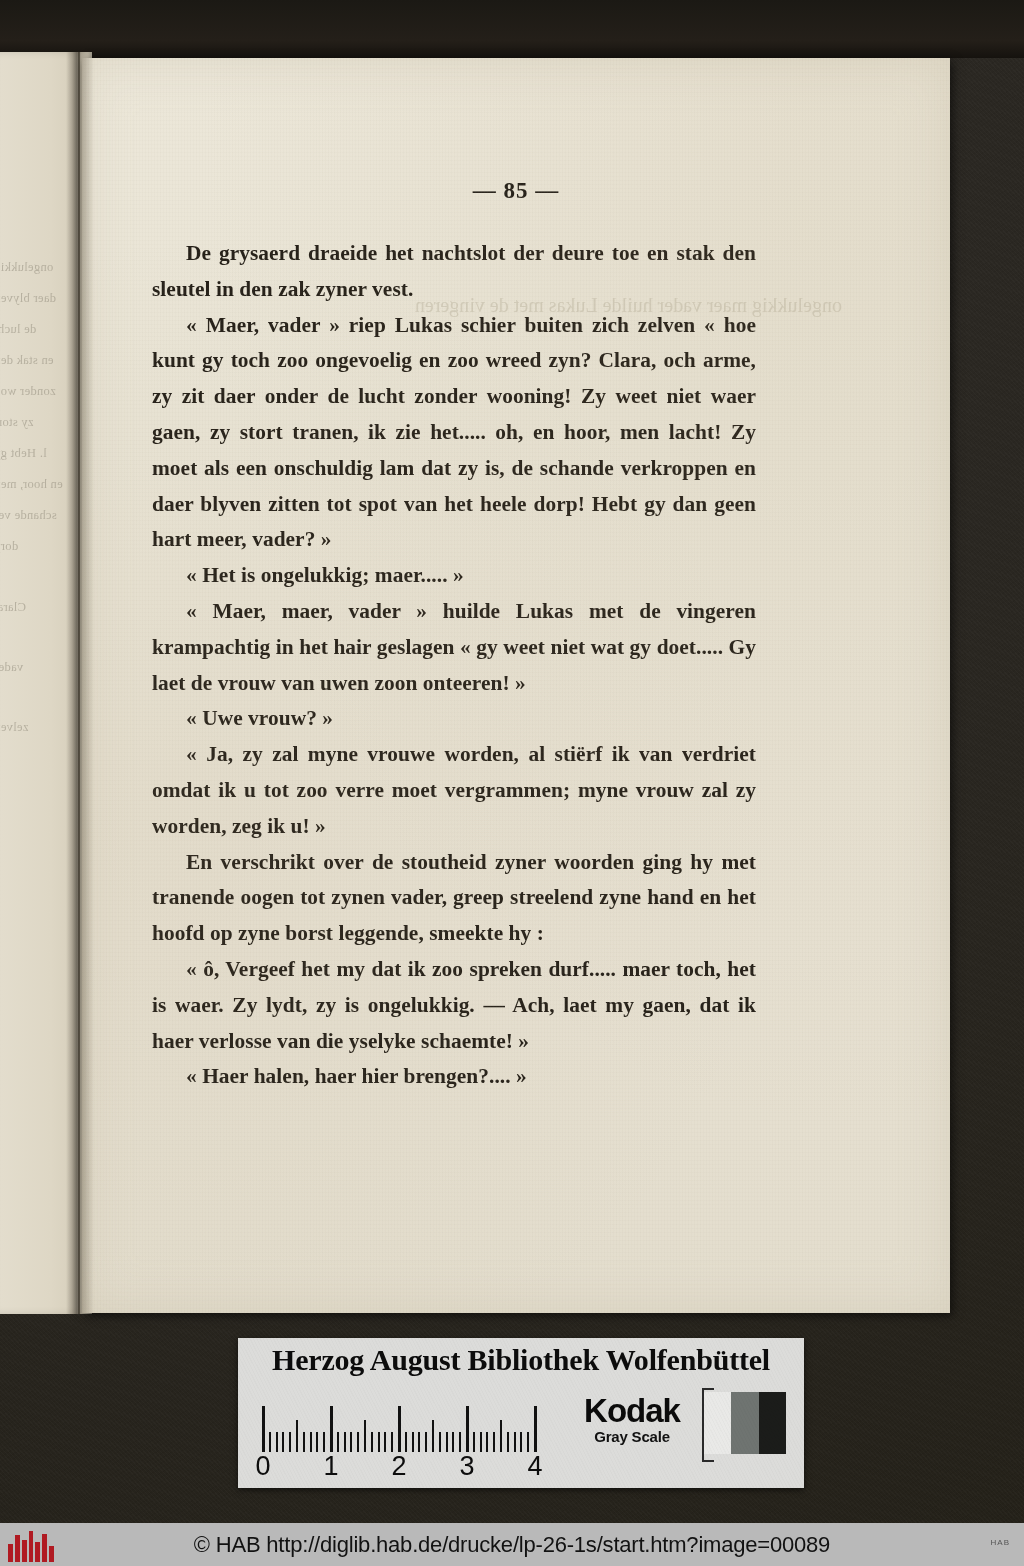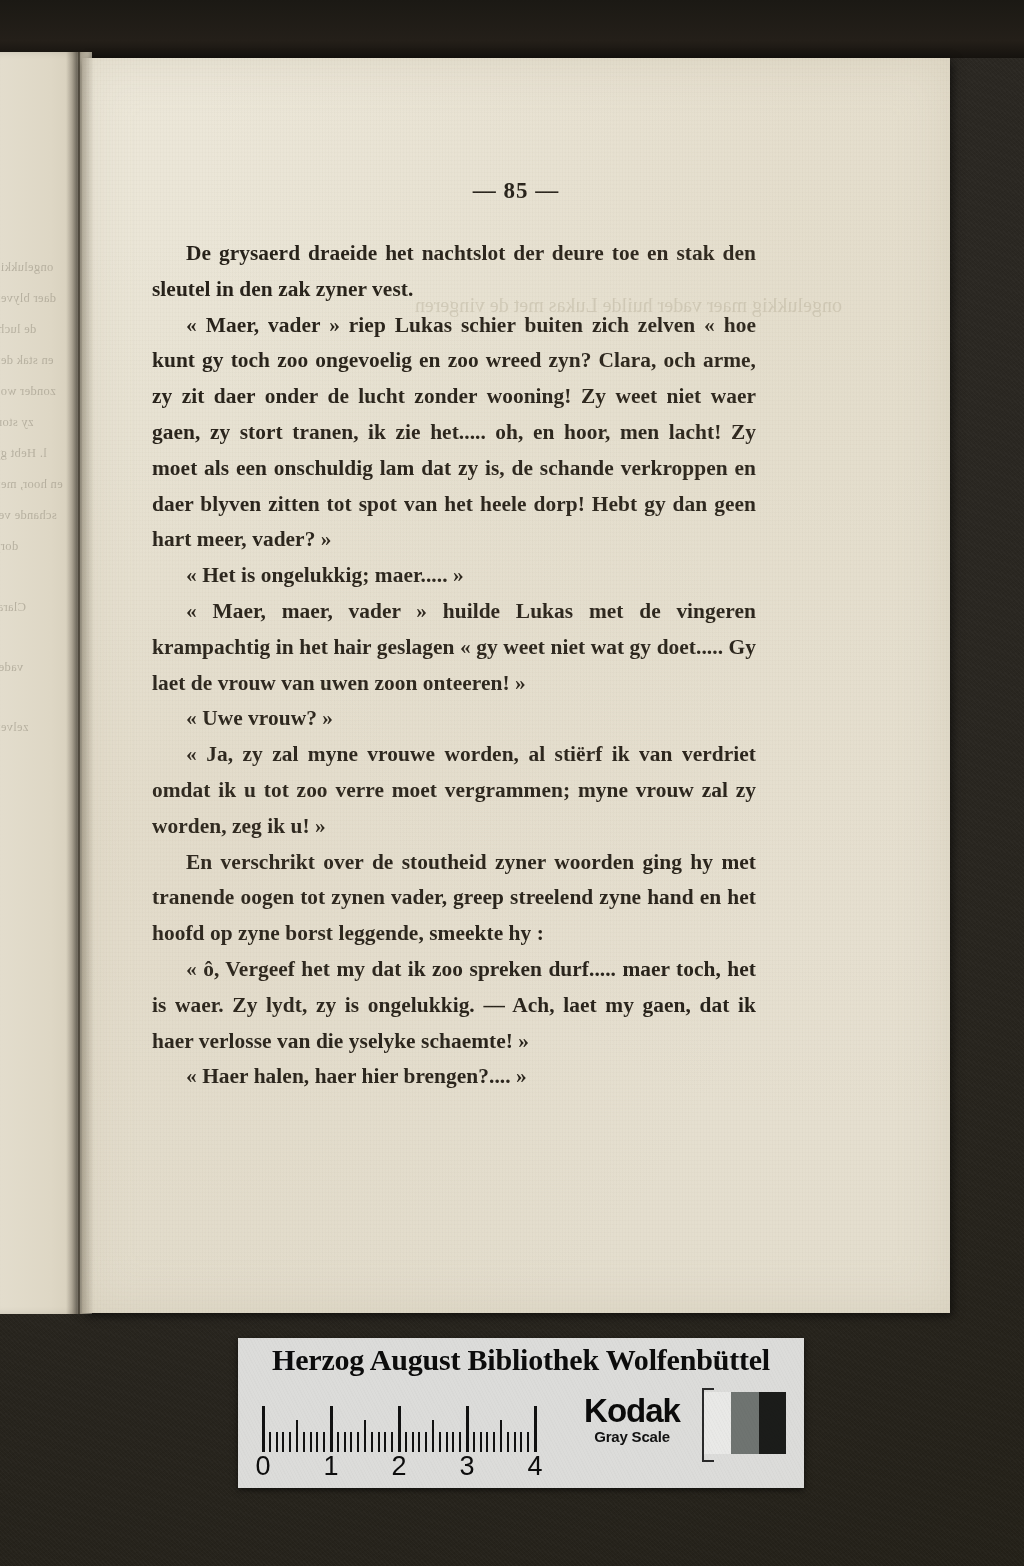--- a/index.html
+++ b/index.html
@@ -397,14 +397,27 @@
     </div>
 
     <div class="patch-bracket"></div>
     <div class="patches" id="patches">
         <div class="sw" style="background: rgb(233, 233, 231);"></div>
         <div class="sw" style="background: rgb(111, 116, 113);"></div>
         <div class="sw" style="background: rgb(27, 28, 26);"></div>
       </div>
   </div>
 
+  <div class="footer">
+    <div class="hab-logo">
+      <i style="height:18px"></i>
+        <i style="height:27px"></i>
+        <i style="height:22px"></i>
+        <i style="height:31px"></i>
+        <i style="height:20px"></i>
+        <i style="height:28px"></i>
+        <i style="height:16px"></i>
+    </div>
+    <div class="footer-text">© HAB http://diglib.hab.de/drucke/lp-26-1s/start.htm?image=00089</div>
+    <div class="footer-mark">HAB</div>
+  </div>
 
 </div>
 
 </body></html>

